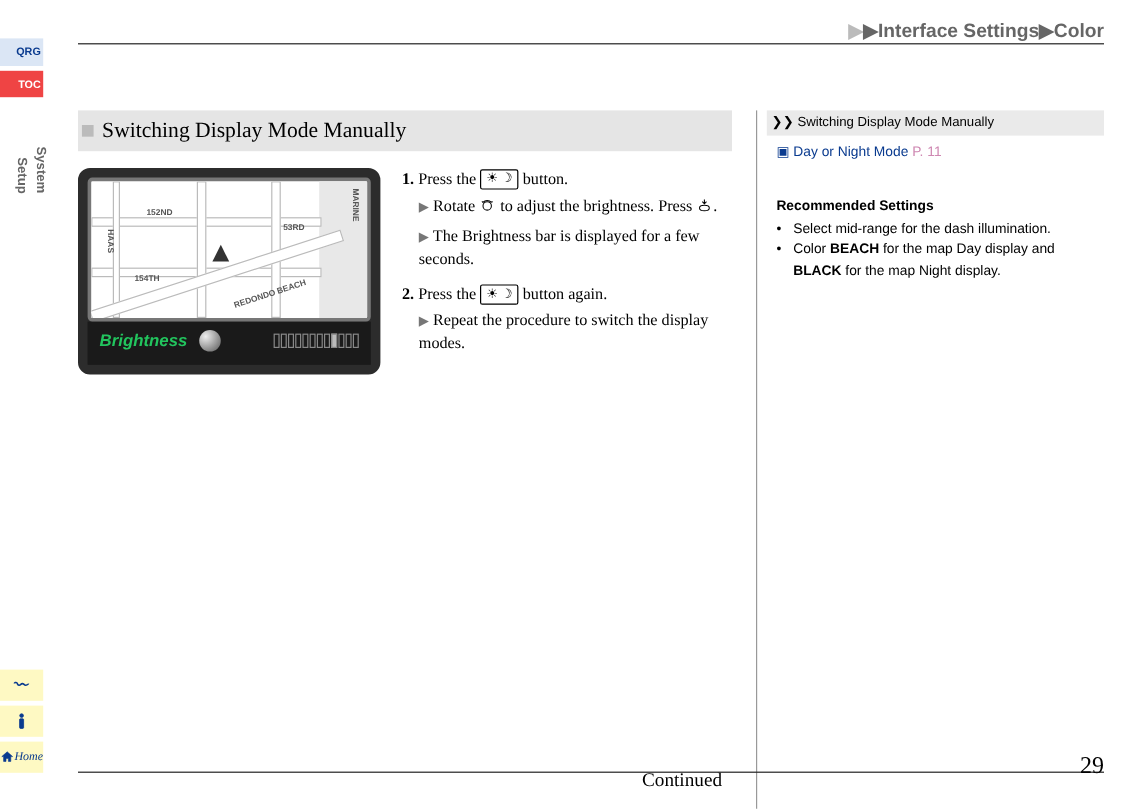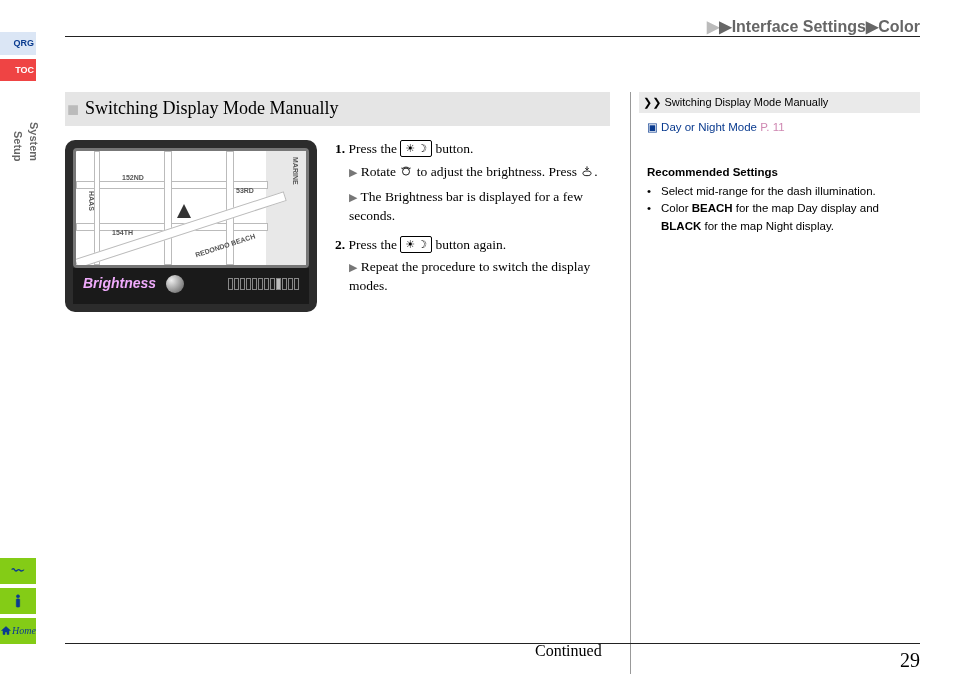--- a/index.html
+++ b/index.html
@@ -2,50 +2,50 @@
 <html><head>
 <meta charset="utf-8">
 <style>
   *{box-sizing:border-box;margin:0;padding:0}
   body{width:954px;height:674px;background:#fff;font-family:Georgia,"Times New Roman",serif;color:#000;position:relative;font-size:13px;line-height:1.4}
   .breadcrumb{position:absolute;top:16px;right:34px;font-family:Arial,sans-serif;font-weight:bold;font-size:16px;color:#666}
   .breadcrumb .arrow{color:#666}
   .breadcrumb .arrow.pale{color:#bbb}
   .hr-top{position:absolute;top:36px;left:65px;right:34px;border-top:1px solid #222}
   .hr-bottom{position:absolute;bottom:30px;left:65px;right:34px;border-top:1px solid #222}
-  .page-num{position:absolute;bottom:0;right:34px;font-size:20px}
+  .page-num{position:absolute;bottom:22px;right:34px;font-size:20px}
   .continued{position:absolute;bottom:12px;left:535px;font-size:16px}
 
   
   .rail{position:absolute;top:32px;left:0;width:36px;font-family:Arial,sans-serif}
   .tab{background:#dbe6f5;color:#0a3b8f;font-weight:bold;font-size:9px;padding:5px 2px;margin-bottom:4px;text-align:right;cursor:pointer}
   .tab.active{background:#ef4444;color:#fff}
   .tab.vert{writing-mode:vertical-rl;text-orientation:mixed;height:80px;padding:4px 10px;font-size:11px;color:#666;background:#fff}
   .rail-bottom{position:absolute;bottom:30px;left:0;width:36px}
-  .rbtn{background:#84cc16;color:#0a3b8f;height:26px;margin-top:4px;display:flex;align-items:center;justify-content:center;font-family:cursive;font-size:10px;font-style:italic;cursor:pointer}
+  .rbtn{background:#fef9c3;color:#0a3b8f;height:26px;margin-top:4px;display:flex;align-items:center;justify-content:center;font-family:cursive;font-size:10px;font-style:italic;cursor:pointer}
   .rbtn svg{width:16px;height:16px;fill:#0a3b8f;stroke:#0a3b8f}
 
   
   .main{position:absolute;top:92px;left:65px;width:545px}
   .section-title{background:#e5e5e5;padding:3px 0 3px 0;display:flex;align-items:center;margin-bottom:14px}
   .section-title .sq{color:#bbb;font-size:20px;margin-right:6px;margin-left:2px}
   .section-title .t{font-size:18px}
   .intro{font-size:13.5px;line-height:1.4;margin-bottom:12px}
   .keycap{display:inline-block;border:1px solid #000;padding:0 4px;font-size:11px;line-height:15px;vertical-align:1px;font-family:Arial,sans-serif;border-radius:2px;background:#fff}
   .body-row{display:flex;gap:18px}
   .device{width:252px;flex:0 0 252px}
   .device-outer{border:8px solid #2c2c2c;border-radius:10px;background:#2c2c2c;padding:0}
   .screen{background:#fff;border:3px solid #777;border-radius:4px;height:120px;position:relative;overflow:hidden}
   .street{position:absolute;font-family:Arial,sans-serif;font-size:7px;font-weight:bold;color:#555}
   .road{position:absolute;background:#fff;border:1px solid #bbb}
   .marker{position:absolute;left:108px;top:60px;width:0;height:0;border-left:7px solid transparent;border-right:7px solid transparent;border-bottom:14px solid #333;transform:translate(-50%,-50%)}
   .river{position:absolute;right:0;top:0;width:40px;height:100%;background:#e8e8e8}
   .river-label{position:absolute;right:6px;top:6px;font-family:Arial,sans-serif;font-size:7px;font-weight:bold;color:#555;writing-mode:vertical-rl}
   .ctrl-bar{background:#1a1a1a;display:flex;align-items:center;padding:6px 10px 10px;gap:10px}
-  .brightness-label{color:#f0abfc;font-family:Arial,sans-serif;font-style:italic;font-weight:bold;font-size:14px}
+  .brightness-label{color:#22c55e;font-family:Arial,sans-serif;font-style:italic;font-weight:bold;font-size:14px}
   .knob{width:18px;height:18px;border-radius:50%;background:radial-gradient(circle at 30% 30%,#eee,#555)}
   .bars{display:flex;gap:1px;margin-left:auto}
   .bars span{width:5px;height:12px;border:1px solid #888}
   .bars span.fill{background:#bbb}
 
   .steps{flex:1;font-size:13.5px}
   .steps .step{margin-bottom:10px}
   .steps .sub{margin-left:14px;margin-top:4px;margin-bottom:6px}
   .tri{color:#777;font-size:11px}
   .dial{display:inline-block;width:14px;height:14px;vertical-align:-2px}

